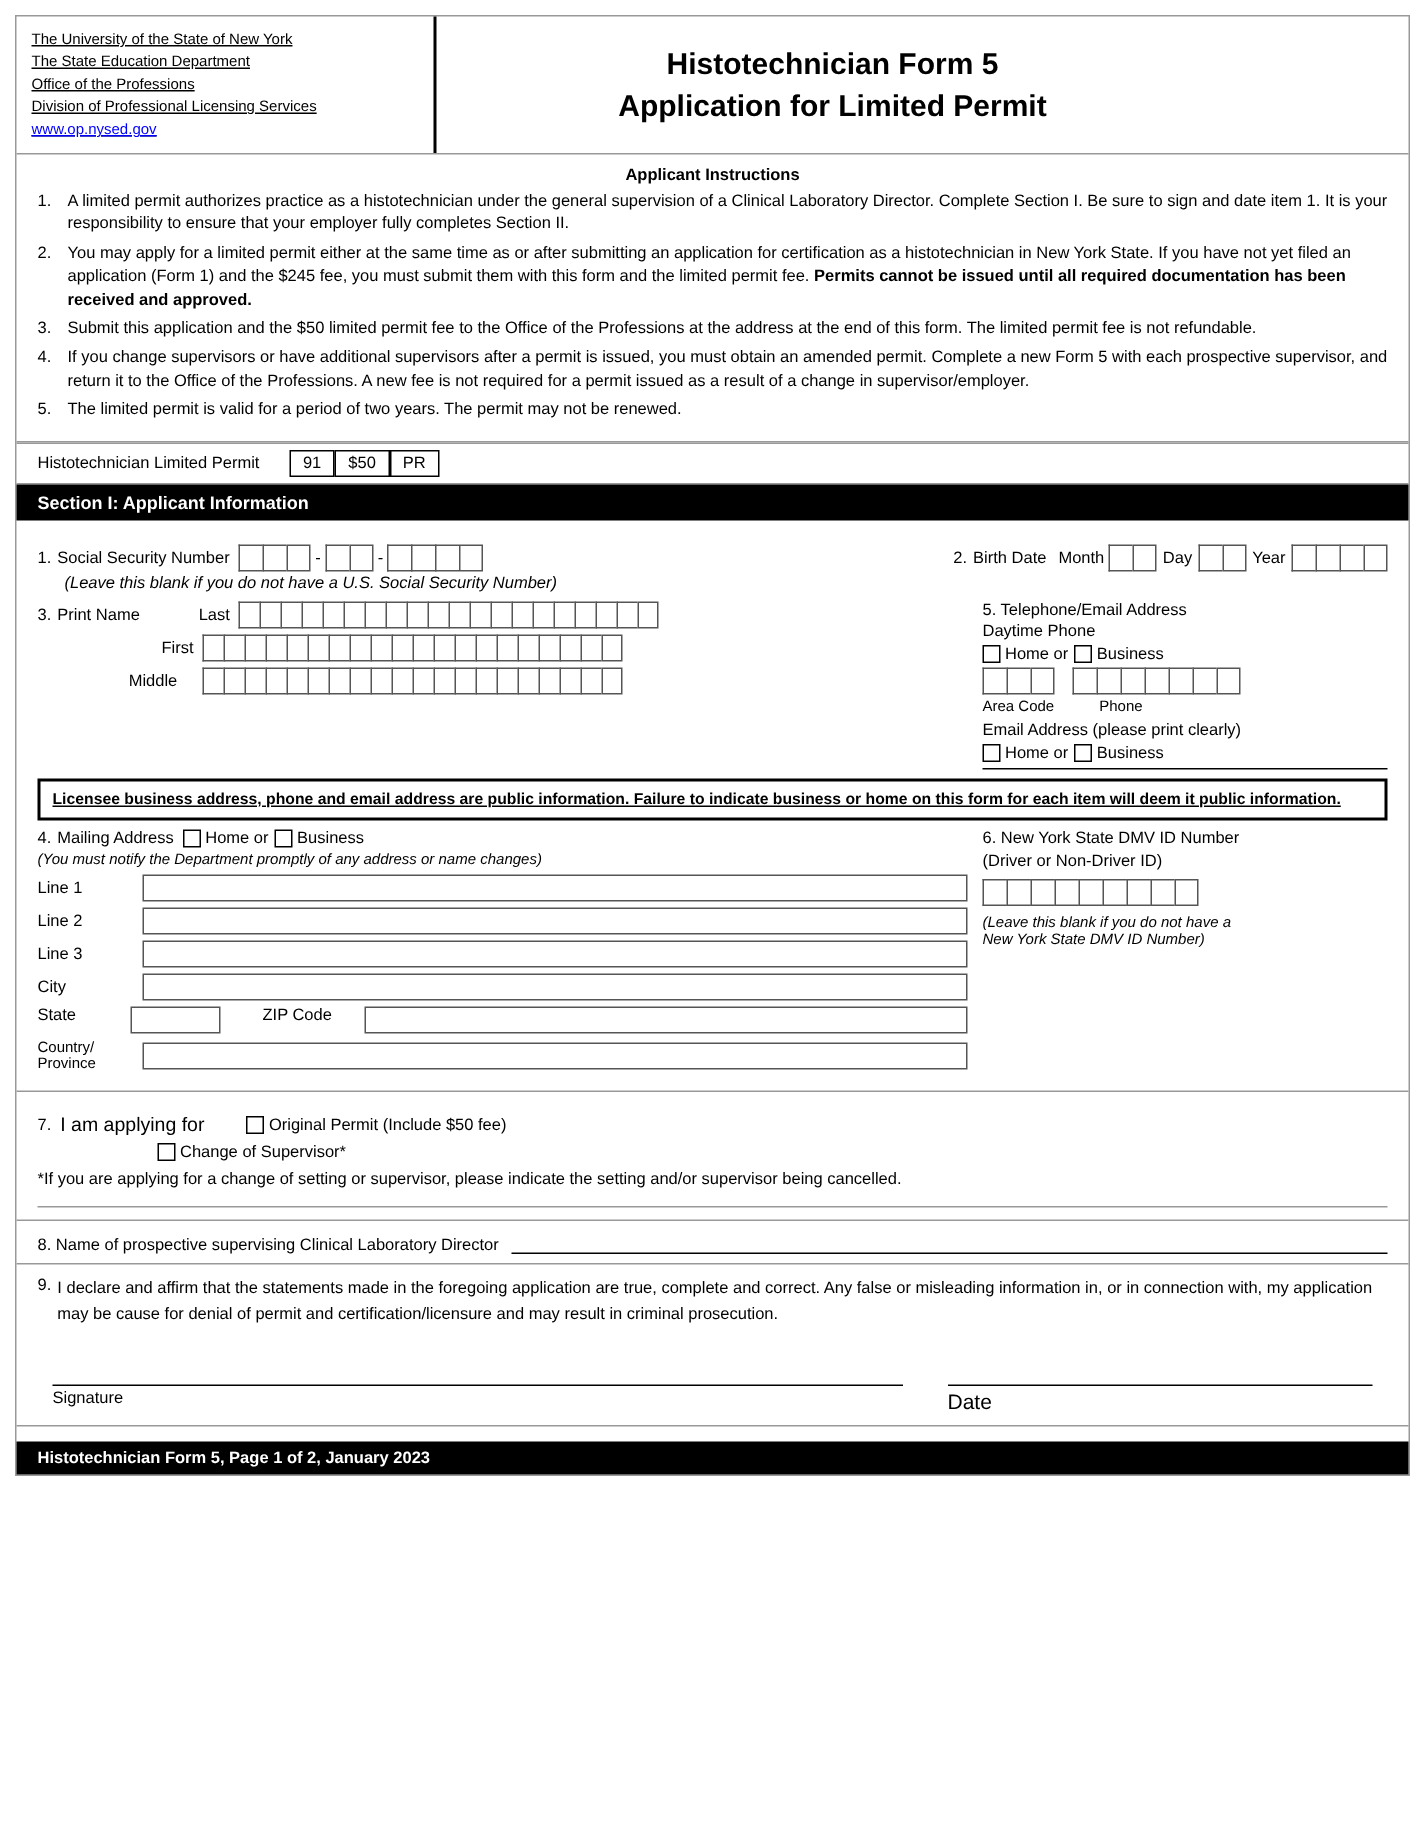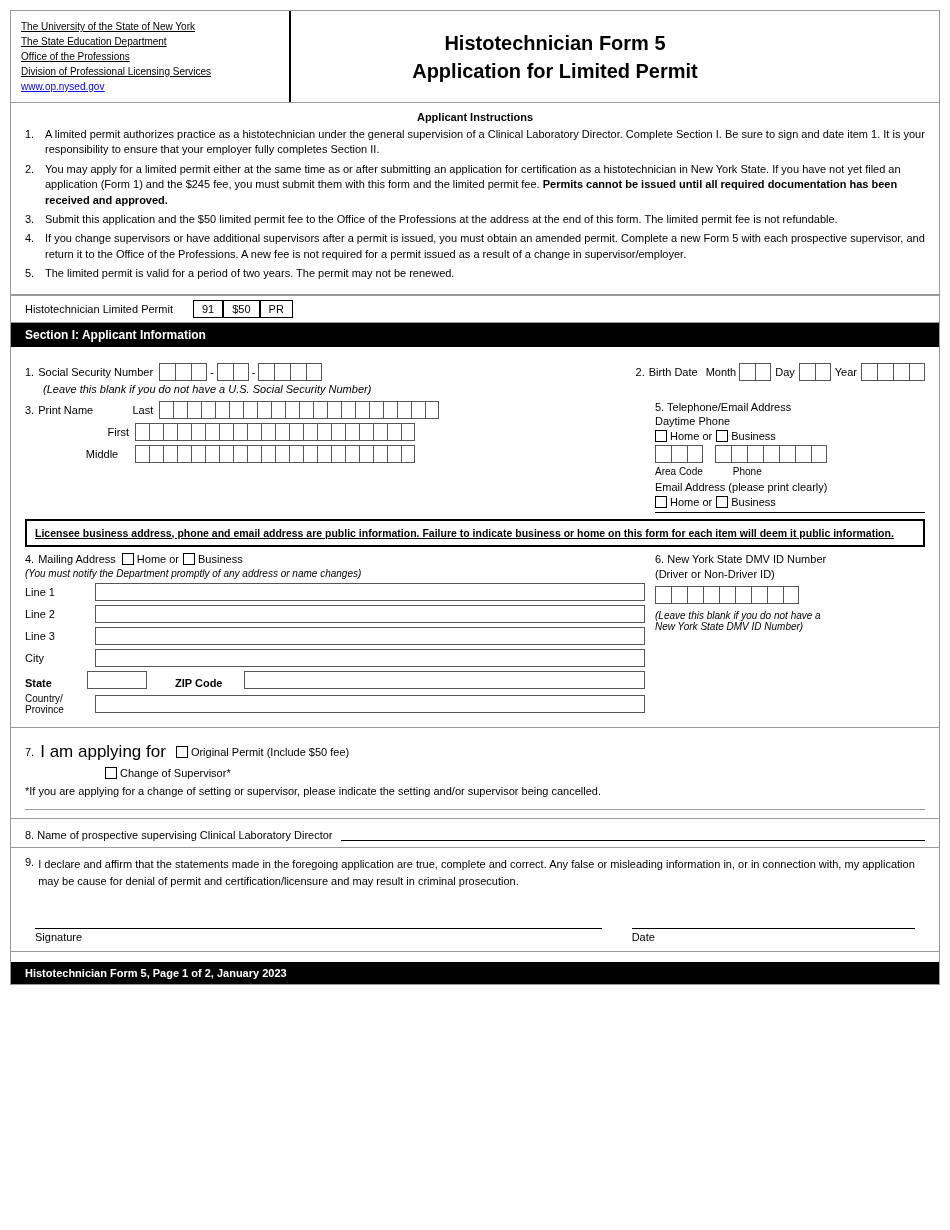--- a/index.html
+++ b/index.html
@@ -476,21 +476,21 @@
         <div class="addr-row">
           <span class="addr-label">Line 3</span>
           <div class="addr-input"></div>
         </div>
 
         <div class="addr-row">
           <span class="addr-label">City</span>
           <div class="addr-input"></div>
         </div>
 
-        <div style="display:flex; align-items:flex-end; margin-bottom:4px; gap:22px;font-weight:bold;">
+        <div style="display:flex; align-items:flex-start; margin-bottom:4px; gap:22px;">
           <span style="font-size:11px; min-width:40px;">State</span>
           <div style="width:60px; height:18px; border:1px solid #555;"></div>
           <span style="font-size:11px; margin-left:6px;">ZIP Code</span>
           <div style="flex:1; height:18px; border:1px solid #555;"></div>
         </div>
 
         <div class="addr-row">
           <span class="addr-label" style="font-size:10px; white-space:pre-line;">Country/
 Province</span>
           <div class="addr-input"></div>
@@ -520,21 +520,21 @@
       </div>
     </div>
 
   </div>
 
   <hr class="section-divider">
 
   <div class="item7-section" style="padding:8px 14px;">
     <div class="item7-row">
       <span style="font-size:11px; margin-right:6px;">7.</span>
-      <span style="font-size:17px; margin-right:10px;">I am applying for</span>
+      <span style="font-size:13px; margin-right:28px;">I am applying for</span>
       <span class="checkbox-box"></span>
       <span style="font-size:11px;">Original Permit (Include $50 fee)</span>
     </div>
     <div class="item7-row" style="margin-left:80px;">
       <span class="checkbox-box"></span>
       <span style="font-size:11px;">Change of Supervisor*</span>
     </div>
     <div style="font-size:11px; margin-top:6px;">*If you are applying for a change of setting or supervisor, please indicate the setting and/or supervisor being cancelled.</div>
     <div style="border-bottom:1px solid #999; margin-top:12px;"></div>
   </div>
@@ -553,21 +553,21 @@
       <span style="font-size:11px; line-height:1.5;">I declare and affirm that the statements made in the foregoing application are true, complete and correct. Any false or misleading information in, or in connection with, my application may be cause for denial of permit and certification/licensure and may result in criminal prosecution.</span>
     </div>
 
     <div style="display:flex; gap:30px; margin-top:20px; padding: 0 10px;">
       <div style="flex:2;">
         <div style="border-bottom:1px solid #000; height:20px; margin-bottom:2px;"></div>
         <span style="font-size:11px;">Signature</span>
       </div>
       <div style="flex:1;">
         <div style="border-bottom:1px solid #000; height:20px; margin-bottom:2px;"></div>
-        <span style="font-size:11px;text-align:right;">Date</span>
+        <span style="font-size:14px;text-align:right;">Date</span>
       </div>
     </div>
   </div>
 
   <div class="page-footer">
     <span>Histotechnician Form 5, Page 1 of 2, January 2023</span>
   </div>
 
 </div>
 

